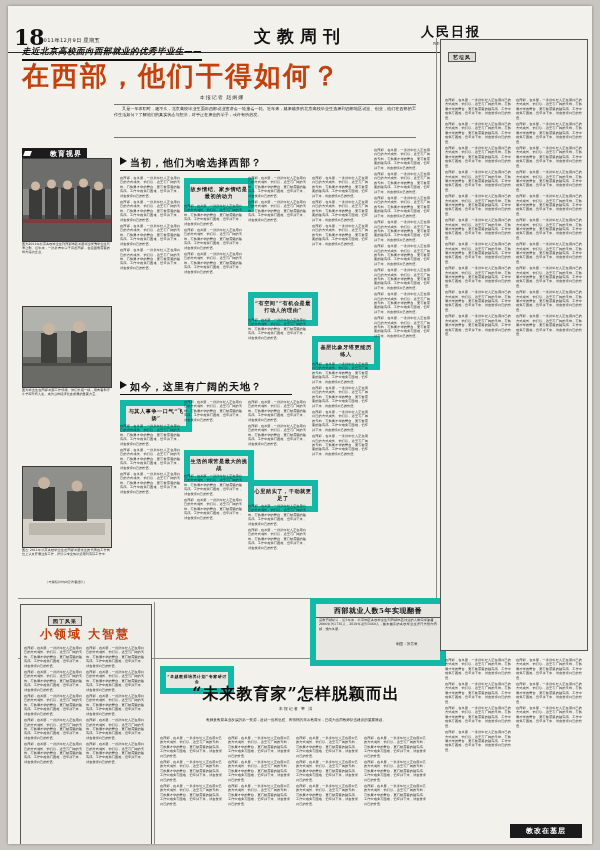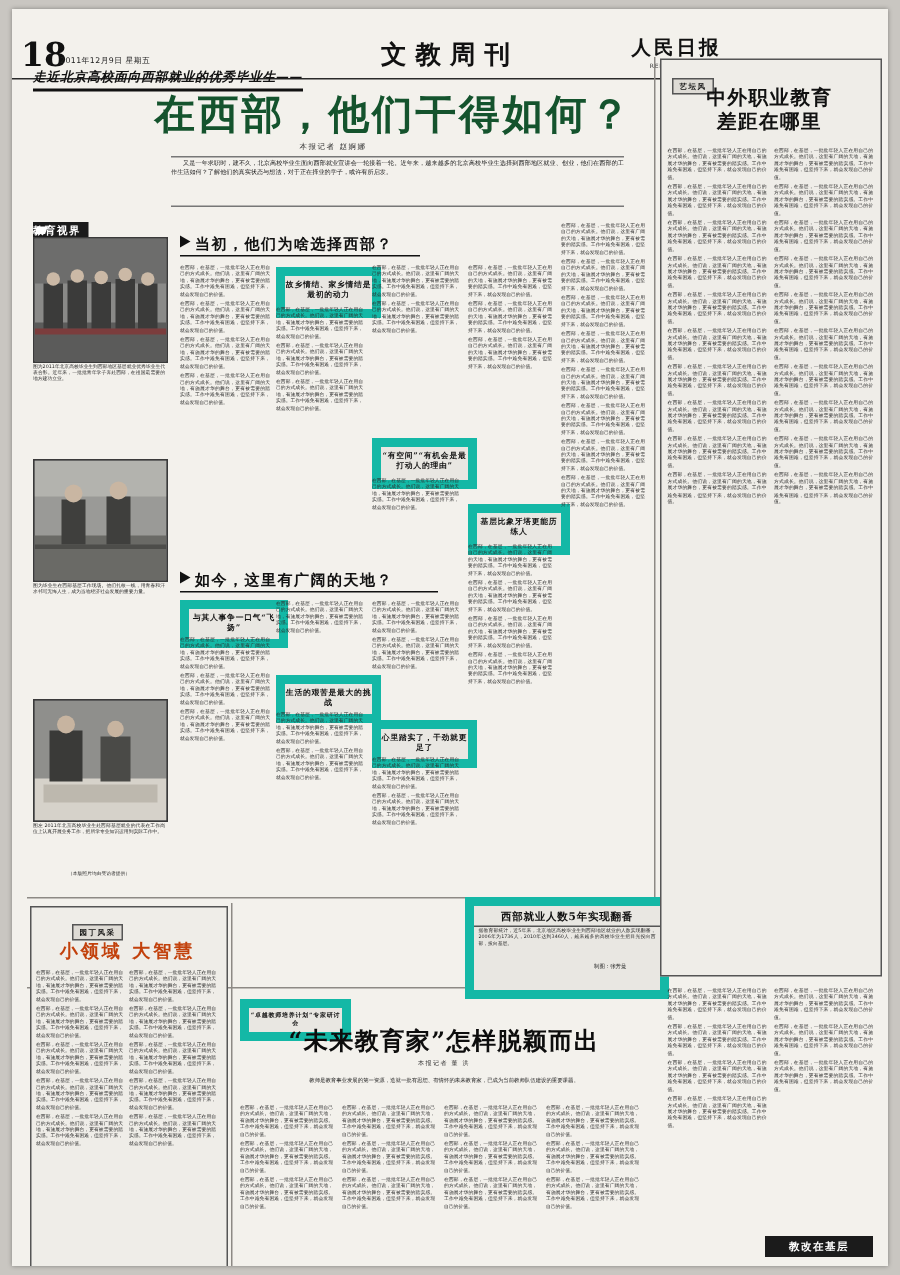--- a/index.html
+++ b/index.html
@@ -56,42 +56,42 @@
   
   .banner{
     position:absolute;left:14px;top:33px;width:390px;height:12px;
   }
   .kicker{
     font-size:8.5px;font-weight:bold;color:#111;letter-spacing:.5px;
     font-family:"DejaVu Serif","Liberation Serif",serif;
     border-bottom:2px solid #111;display:inline-block;padding-bottom:1px;font-style:italic;
   }
   .headline{
-    position:absolute;left:14px;top:52px;width:400px;text-align:right;
-    font-size:27px;font-weight:bold;color:#14532d;letter-spacing:2px;
+    position:absolute;left:14px;top:52px;width:400px;text-align:left;
+    font-size:27px;font-weight:bold;color:#c2410c;letter-spacing:2px;
     font-family:"DejaVu Serif","Liberation Serif",serif;
   }
   .byline{
     position:absolute;left:14px;top:88px;width:400px;text-align:center;
     font-size:5px;color:#333;letter-spacing:1px;
   }
   .lede{
     position:absolute;left:106px;top:100px;width:302px;height:30px;
     font-size:4.1px;line-height:6px;color:#222;text-align:justify;
     text-indent:8px;
   }
   .lede-rule{position:absolute;left:106px;top:98px;width:302px;height:1px;background:#777;}
   .lede-rule2{position:absolute;left:106px;top:131px;width:302px;height:1px;background:#777;}
 
   .colhead{
     position:absolute;left:14px;top:135px;width:86px;height:13px;
   }
   .flag{
     display:inline-block;background:#1b1b1b;color:#fff;font-size:7px;
-    font-weight:bold;padding:1px 5px 1px 0;letter-spacing:1px;
+    font-weight:bold;padding:1px 5px 1px 28px;letter-spacing:1px;
     position:relative;
     font-family:"DejaVu Serif","Liberation Serif",serif;
   }
   .flag:before{
     content:"";position:absolute;left:2px;top:3px;width:7px;height:5px;
     background:#fff;transform:skewX(-20deg);
   }
 
   
   .photo{position:absolute;background:#6f6f6f;border:1px solid #3a3a3a;overflow:hidden;}
@@ -356,24 +356,20 @@
     <div class="ib-b txt micro">
       <p>据教育部统计，近5年来，北京地区高校毕业生到西部地区就业的人数实现翻番，2006年为1736人，2010年达到3460人，越来越多的高校毕业生把目光投向西部，投向基层。</p>
     </div>
   </div>
   <div class="sig" style="left:388px;top:636px;">制图：张芳曼</div>
 
   <div class="rbox"></div>
   <div class="rbox-logo">
     <span class="minilogo">艺坛风</span>
   </div>
-  <div class="rbox-head">
-    <div>中外职业教育</div>
-    <div>差距在哪里</div>
-  </div>
   <div class="txt micro" style="position:absolute;left:437px;top:92px;width:66px;height:544px;">
     <p>在西部，在基层，一批批年轻人正在用自己的方式成长。他们说，这里有广阔的天地，有施展才华的舞台，更有被需要的踏实感。工作中难免有困难，但坚持下来，就会发现自己的价值。</p>
     <p>在西部，在基层，一批批年轻人正在用自己的方式成长。他们说，这里有广阔的天地，有施展才华的舞台，更有被需要的踏实感。工作中难免有困难，但坚持下来，就会发现自己的价值。</p>
     <p>在西部，在基层，一批批年轻人正在用自己的方式成长。他们说，这里有广阔的天地，有施展才华的舞台，更有被需要的踏实感。工作中难免有困难，但坚持下来，就会发现自己的价值。</p>
     <p>在西部，在基层，一批批年轻人正在用自己的方式成长。他们说，这里有广阔的天地，有施展才华的舞台，更有被需要的踏实感。工作中难免有困难，但坚持下来，就会发现自己的价值。</p>
     <p>在西部，在基层，一批批年轻人正在用自己的方式成长。他们说，这里有广阔的天地，有施展才华的舞台，更有被需要的踏实感。工作中难免有困难，但坚持下来，就会发现自己的价值。</p>
     <p>在西部，在基层，一批批年轻人正在用自己的方式成长。他们说，这里有广阔的天地，有施展才华的舞台，更有被需要的踏实感。工作中难免有困难，但坚持下来，就会发现自己的价值。</p>
     <p>在西部，在基层，一批批年轻人正在用自己的方式成长。他们说，这里有广阔的天地，有施展才华的舞台，更有被需要的踏实感。工作中难免有困难，但坚持下来，就会发现自己的价值。</p>
     <p>在西部，在基层，一批批年轻人正在用自己的方式成长。他们说，这里有广阔的天地，有施展才华的舞台，更有被需要的踏实感。工作中难免有困难，但坚持下来，就会发现自己的价值。</p>
     <p>在西部，在基层，一批批年轻人正在用自己的方式成长。他们说，这里有广阔的天地，有施展才华的舞台，更有被需要的踏实感。工作中难免有困难，但坚持下来，就会发现自己的价值。</p>

